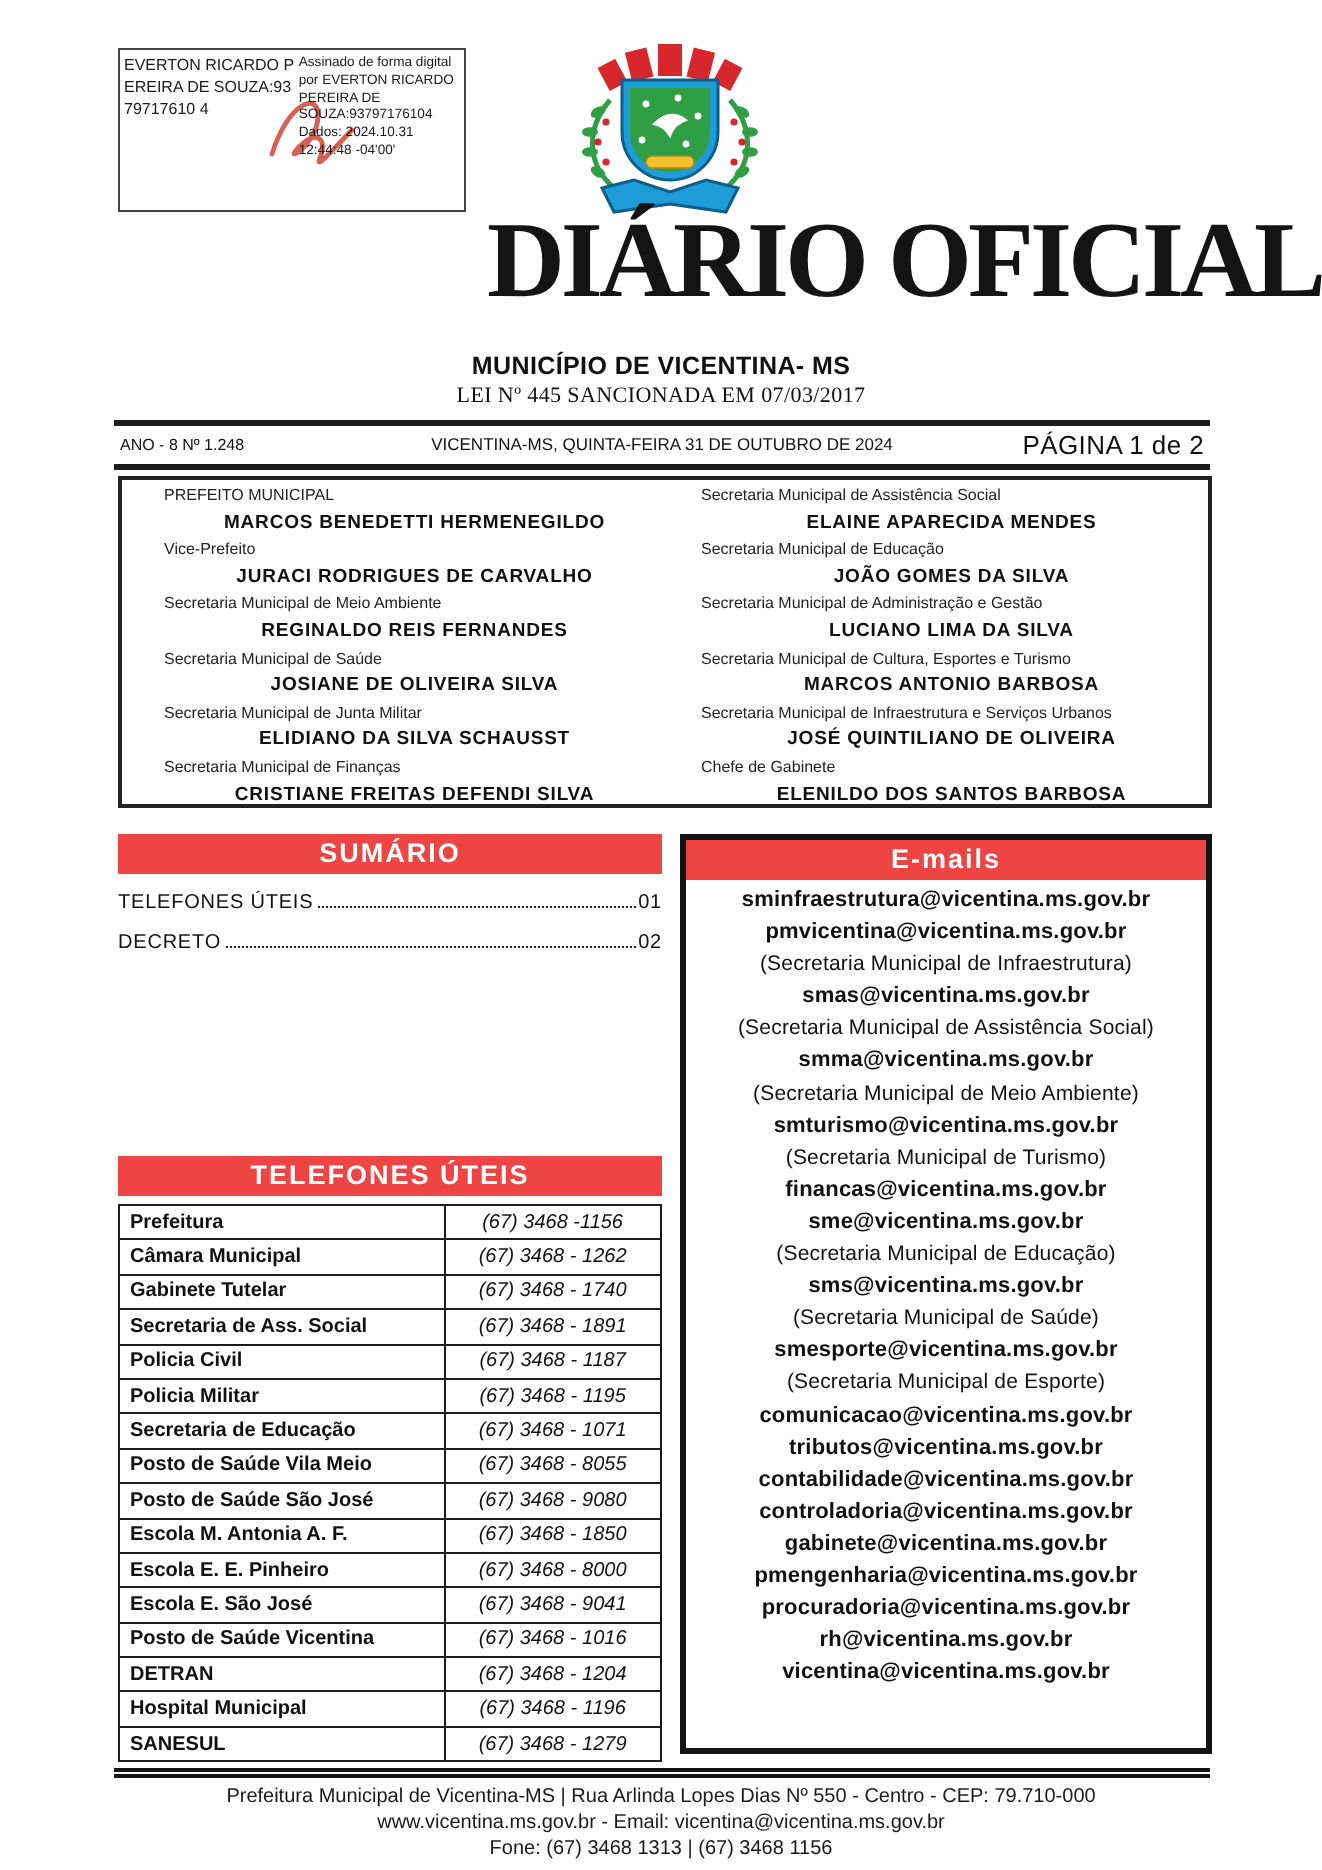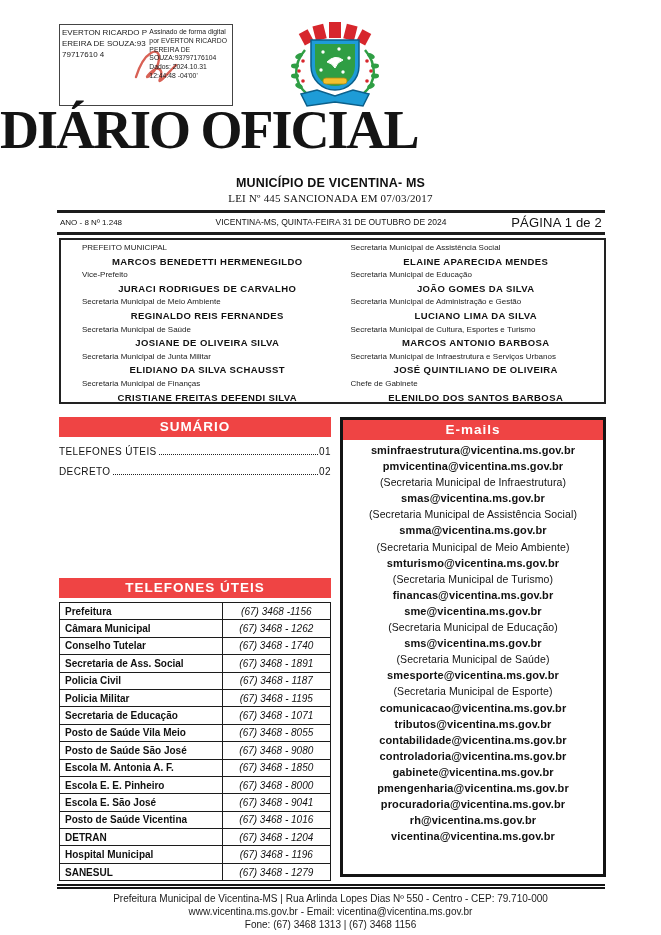--- a/index.html
+++ b/index.html
@@ -10,21 +10,21 @@
   #signature-box{position:absolute;left:59px;top:24px;width:174px;height:82px;
     border:1px solid #444;display:flex;box-sizing:border-box;padding:3px 2px;}
   #signature-box .sig-left{width:52%;font-size:8px;line-height:1.35;color:#1a1a1a;word-break:break-all;}
   #signature-box .sig-right{width:48%;font-size:6.8px;line-height:1.3;color:#1a1a1a;word-break:break-word;position:relative;z-index:2;}
   #sig-swoosh{position:absolute;left:70px;top:18px;z-index:1;opacity:.8;}
 
   
   #crest{position:absolute;left:283px;top:20px;width:104px;height:94px;}
 
   
-  #main-title{position:absolute;left:0;top:103px;width:100%;text-align:left;
+  #main-title{position:absolute;left:0;top:103px;width:100%;text-align:right;
     font-family:"Liberation Serif",serif;font-weight:700;font-size:54px;letter-spacing:-2px;
     color:#141414;line-height:1.0;}
   #municipality{position:absolute;left:0;top:176px;width:100%;text-align:center;
     font-weight:700;font-size:12.5px;letter-spacing:.2px;}
   #law-line{position:absolute;left:0;top:192px;width:100%;text-align:center;
     font-family:"Liberation Serif",serif;font-size:11px;letter-spacing:.2px;}
   .rule{position:absolute;left:57px;width:548px;height:3px;background:#1c1c1c;}
   #rule-top{top:210px;}
   #rule-bottom{top:232px;}
   #date-row{position:absolute;left:60px;top:213px;width:542px;height:18px;
@@ -240,21 +240,21 @@
             <td class="ph-name">Prefeitura</td>
             <td class="ph-num">(67) 3468 -1156</td>
           </tr>
 
           <tr class="phone-row">
             <td class="ph-name">Câmara Municipal</td>
             <td class="ph-num">(67) 3468 - 1262</td>
           </tr>
 
           <tr class="phone-row">
-            <td class="ph-name">Conselho Tutelar</td>
+            <td class="ph-name">Gabinete Tutelar</td>
             <td class="ph-num">(67) 3468 - 1740</td>
           </tr>
 
           <tr class="phone-row">
             <td class="ph-name">Secretaria de Ass. Social</td>
             <td class="ph-num">(67) 3468 - 1891</td>
           </tr>
 
           <tr class="phone-row">
             <td class="ph-name">Policia Civil</td>

